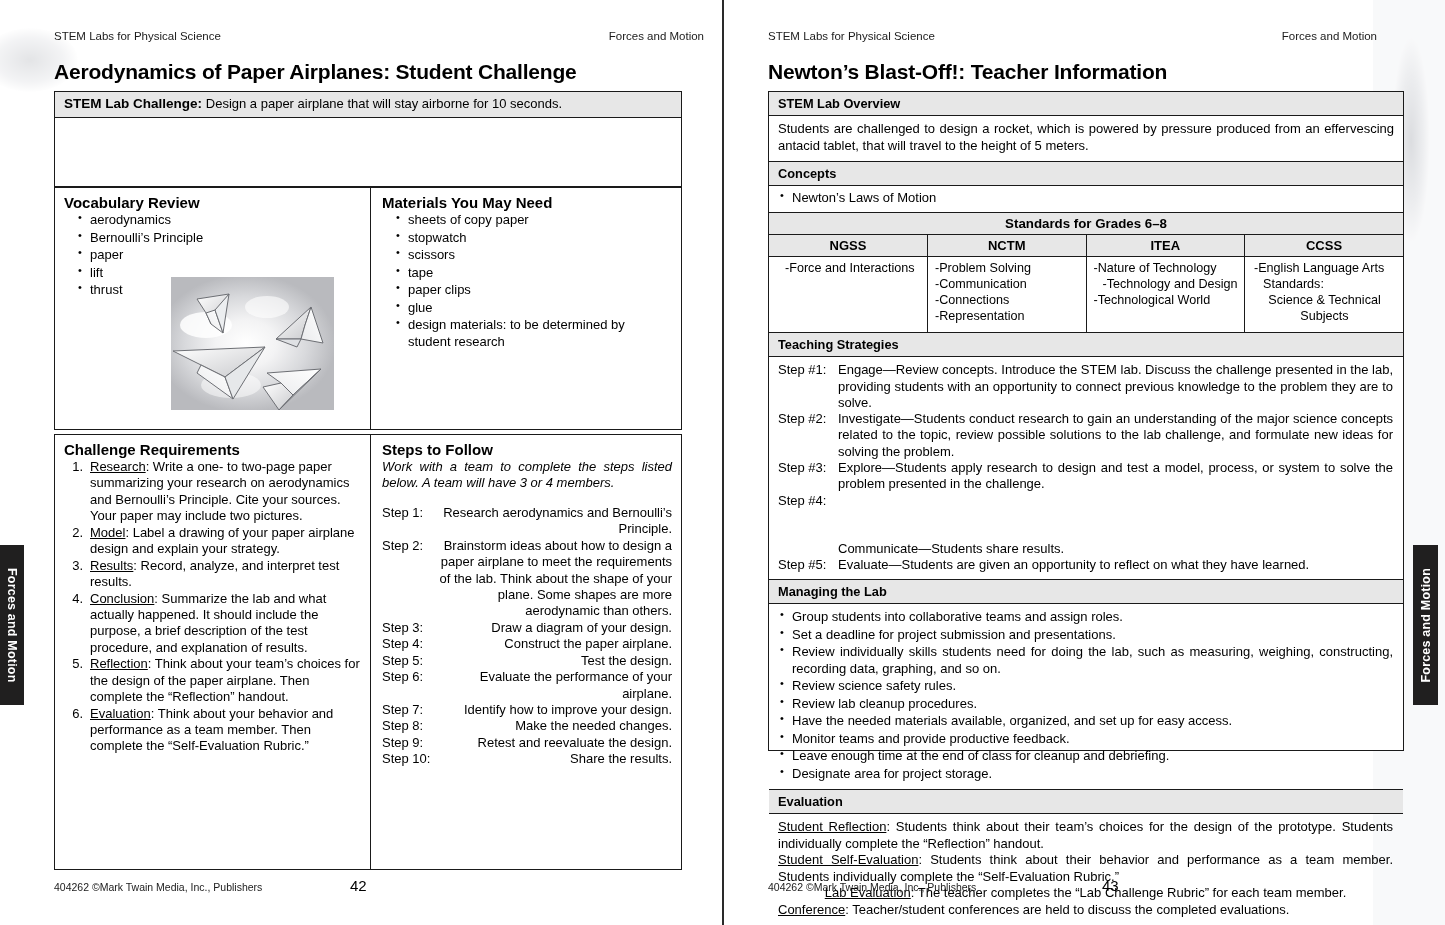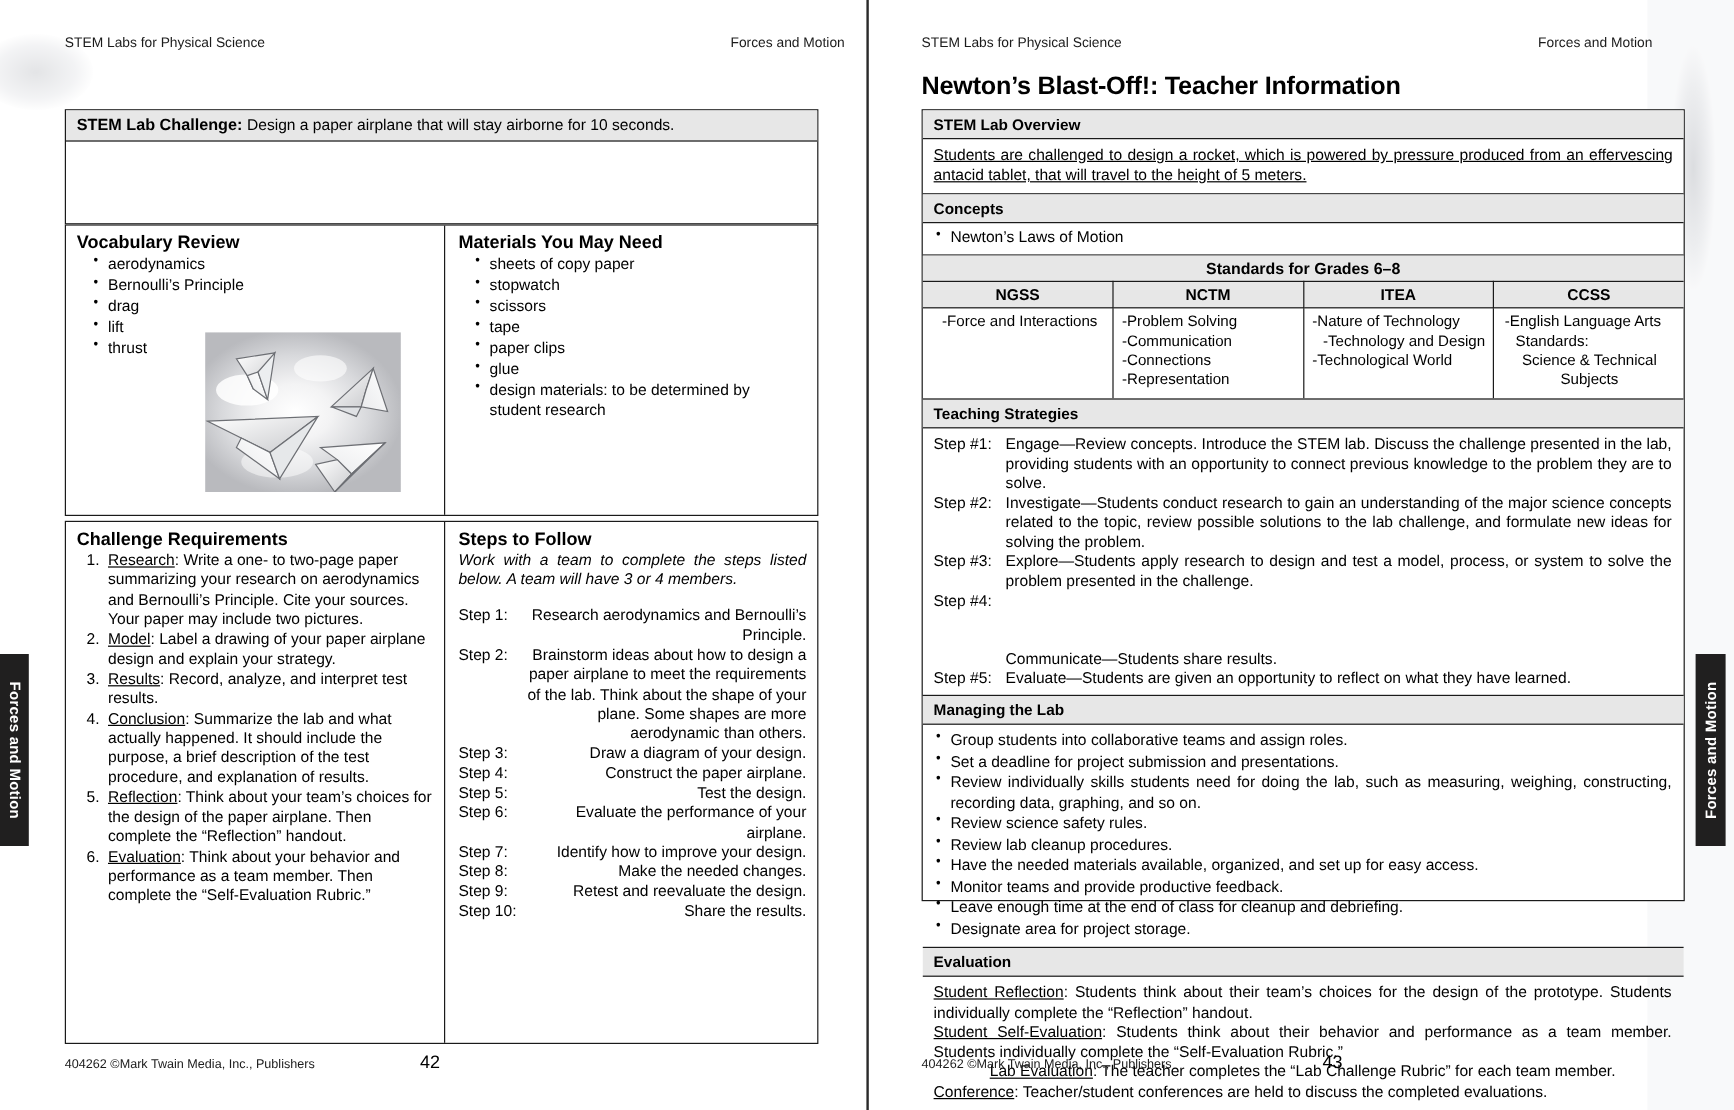--- a/index.html
+++ b/index.html
@@ -162,36 +162,37 @@
   <span class="vtext" style="writing-mode:vertical-rl;transform:rotate(180deg);">Forces and Motion</span>
 </div>
 
 <div class="gutter"></div>
 
 <div class="page left">
 
   <div class="running-head l" style="left:-38px;">STEM Labs for Physical Science</div>
   <div class="running-head r" style="right:18px;">Forces and Motion</div>
 
+  <div class="doc-title" style="left:-38px;top:60px;">Aerodynamics of Paper Airplanes: Student Challenge</div>
 
   <div class="box" style="left:-38px;top:91px;width:628px;height:96px;">
     <div class="bandhead" style="height:26px;padding-top:4px;">
       <span>STEM Lab Challenge:</span>
       <span style="font-weight:normal;font-size:13px;">Design a paper airplane that will stay airborne for 10 seconds.</span>
     </div>
   </div>
 
   <div class="box" style="left:-38px;top:187px;width:628px;height:243px;">
     <div style="display:flex;height:100%;">
       <div style="width:316px;border-right:1.5px solid #1a1a1a;box-sizing:border-box;padding:6px 9px 0 9px;position:relative;">
         <h4 class="secttl">Vocabulary Review</h4>
         <ul class="bul indent">
           <li>aerodynamics</li>
           <li>Bernoulli’s Principle</li>
-          <li>drag</li>
+          <li>paper</li>
           <li>lift</li>
           <li>thrust</li>
         </ul>
 
         <div class="plane-photo" style="left:116px;top:89px;width:163px;height:133px;">
           <svg width="163" height="133" viewBox="0 0 163 133">
             <defs>
               <linearGradient id="pg1" x1="0" y1="0" x2="1" y2="1">
                 <stop offset="0%" stop-color="#ffffff"></stop>
                   <stop offset="100%" stop-color="#c9cacd"></stop>
@@ -336,21 +337,21 @@
 <div class="page right">
 
   <div class="running-head l" style="left:44px;">STEM Labs for Physical Science</div>
   <div class="running-head r" style="right:-4px;">Forces and Motion</div>
 
   <div class="doc-title" style="left:44px;top:60px;">Newton’s Blast-Off!: Teacher Information</div>
 
   <div class="box" style="left:44px;top:91px;width:636px;height:660px;border:1.5px solid #1a1a1a;">
 
     <div class="bandhead small">STEM Lab Overview</div>
-    <div class="bodycell just" style="border-bottom:1.5px solid #1a1a1a;padding:5px 9px 6px 9px;line-height:1.3;text-decoration:underline;">Students are challenged to design a rocket, which is powered by pressure produced from an effervescing antacid tablet, that will travel to the height of 5 meters.</div>
+    <div class="bodycell just" style="border-bottom:1.5px solid #1a1a1a;padding:5px 9px 6px 9px;line-height:1.3;">Students are challenged to design a rocket, which is powered by pressure produced from an effervescing antacid tablet, that will travel to the height of 5 meters.</div>
 
     <div class="bandhead small">Concepts</div>
     <div class="bodycell" style="border-bottom:1.5px solid #1a1a1a;padding:4px 9px 5px 9px;">
       <ul class="bul">
         <li>Newton’s Laws of Motion</li>
       </ul>
     </div>
 
     <div style="padding:0;">
       <table class="std">

